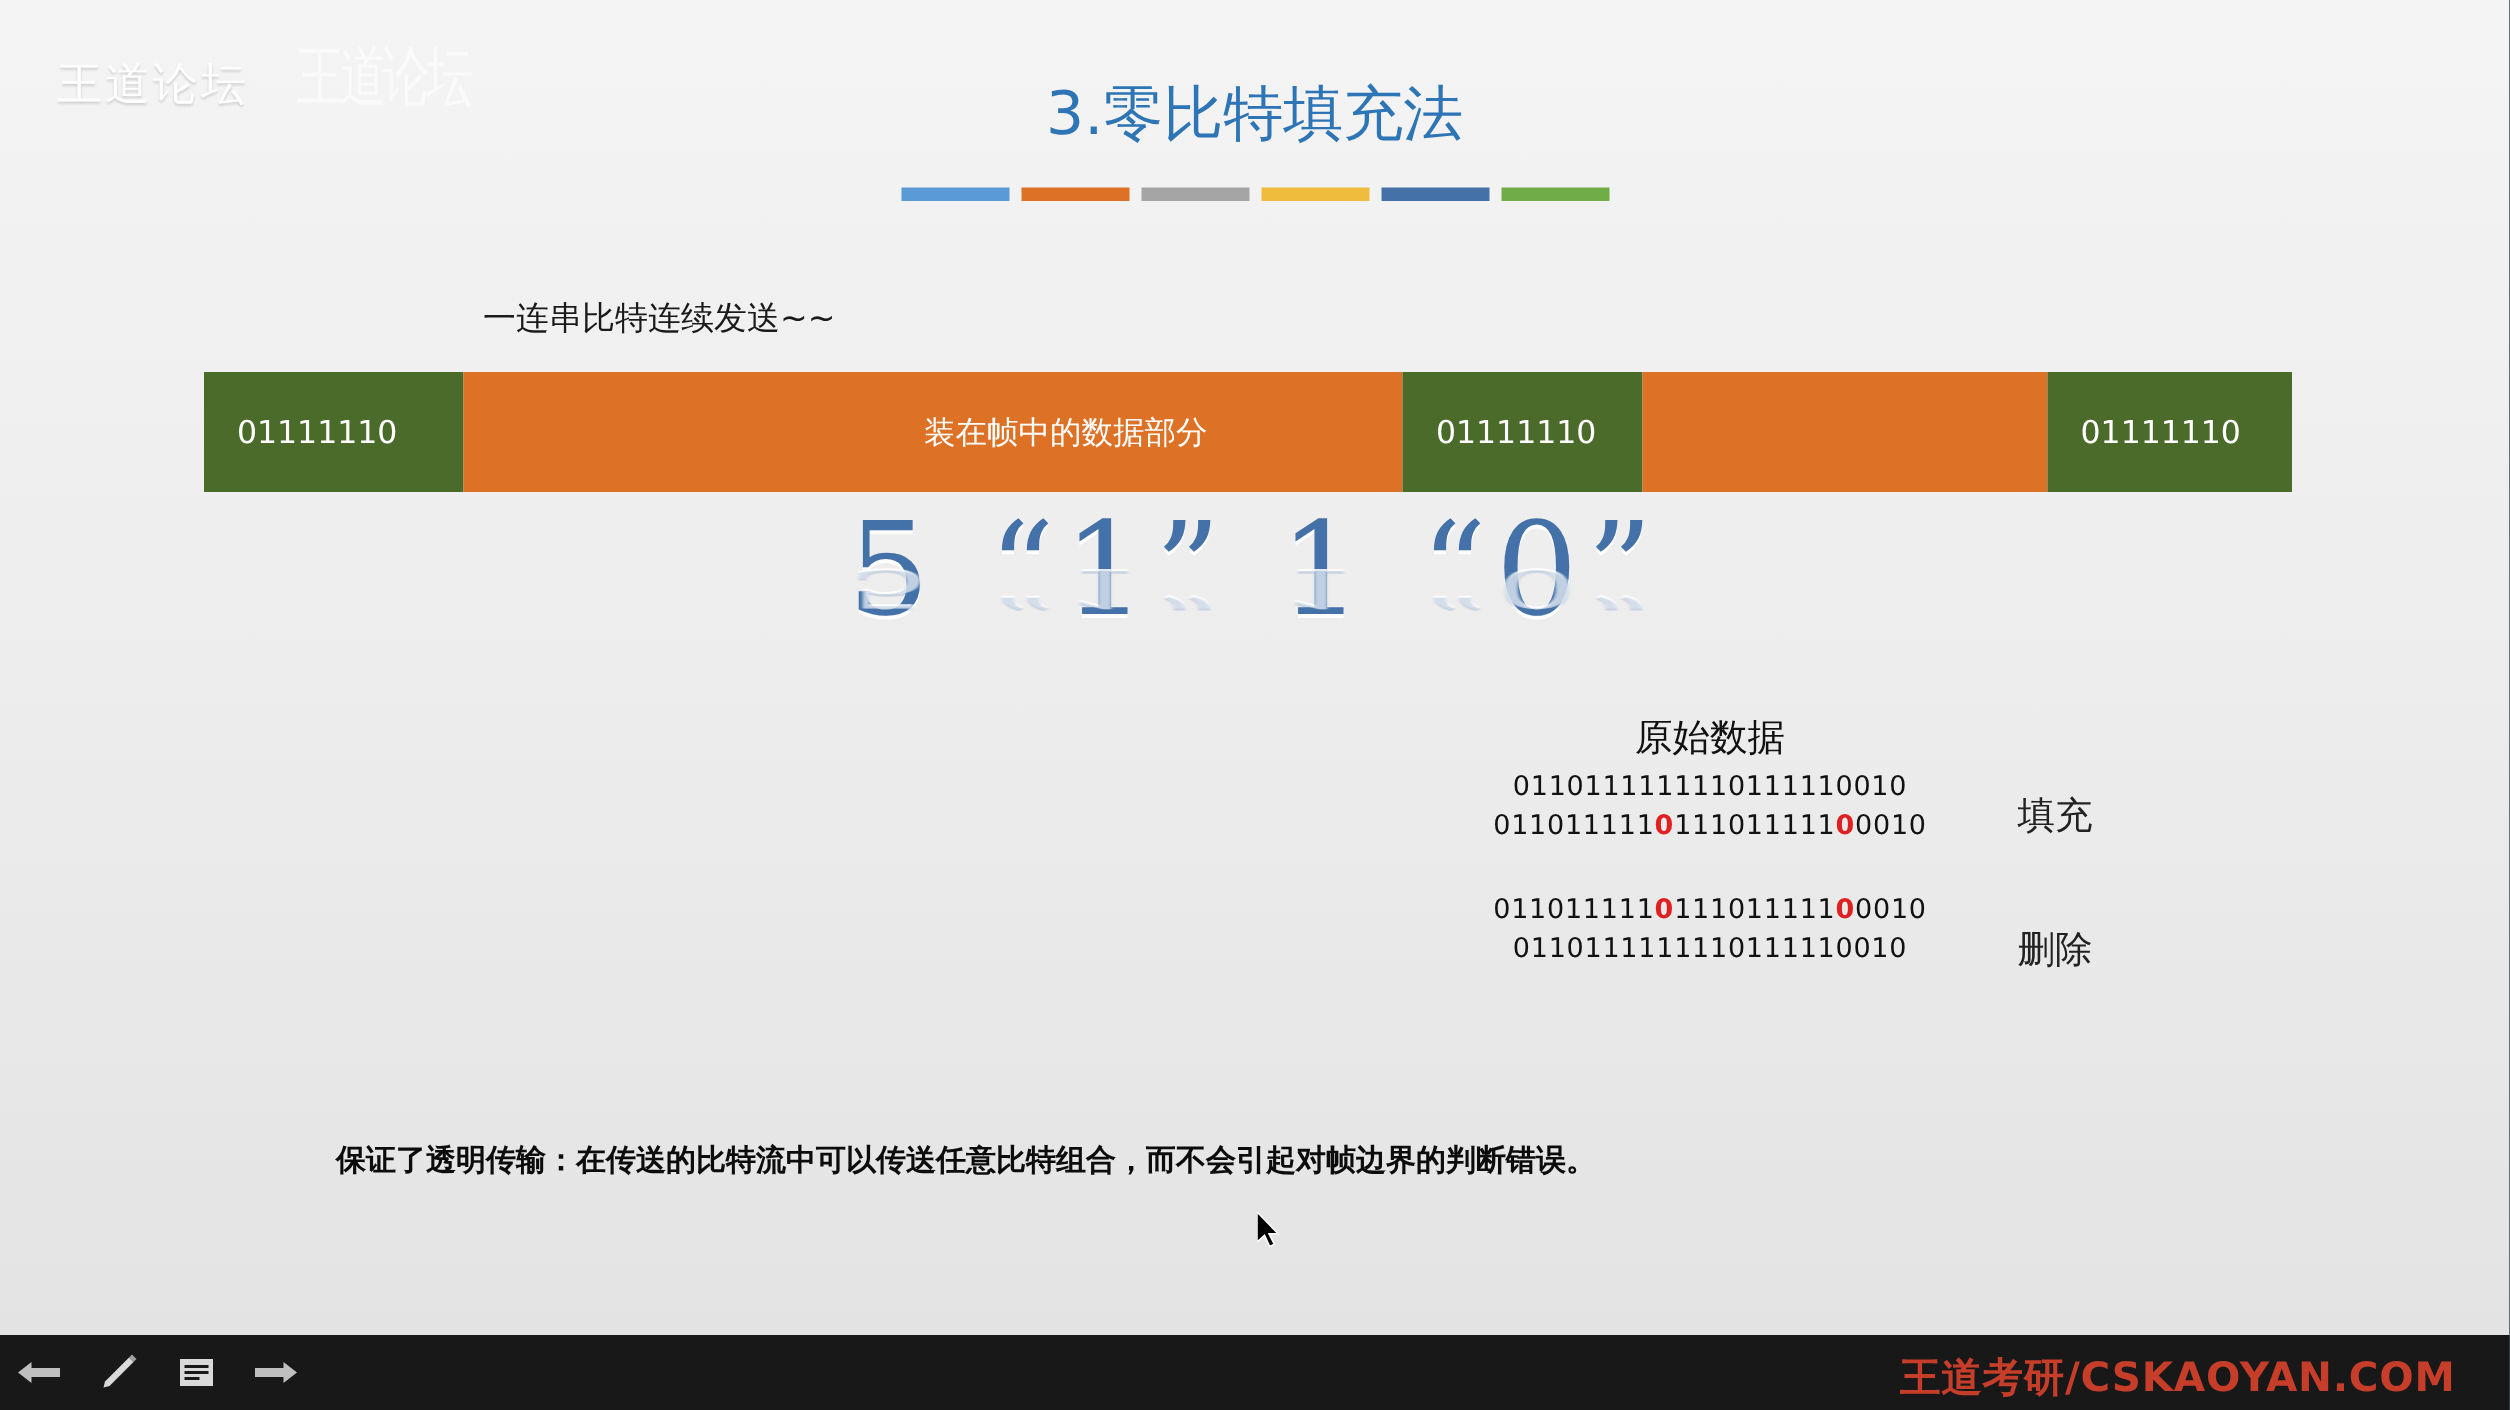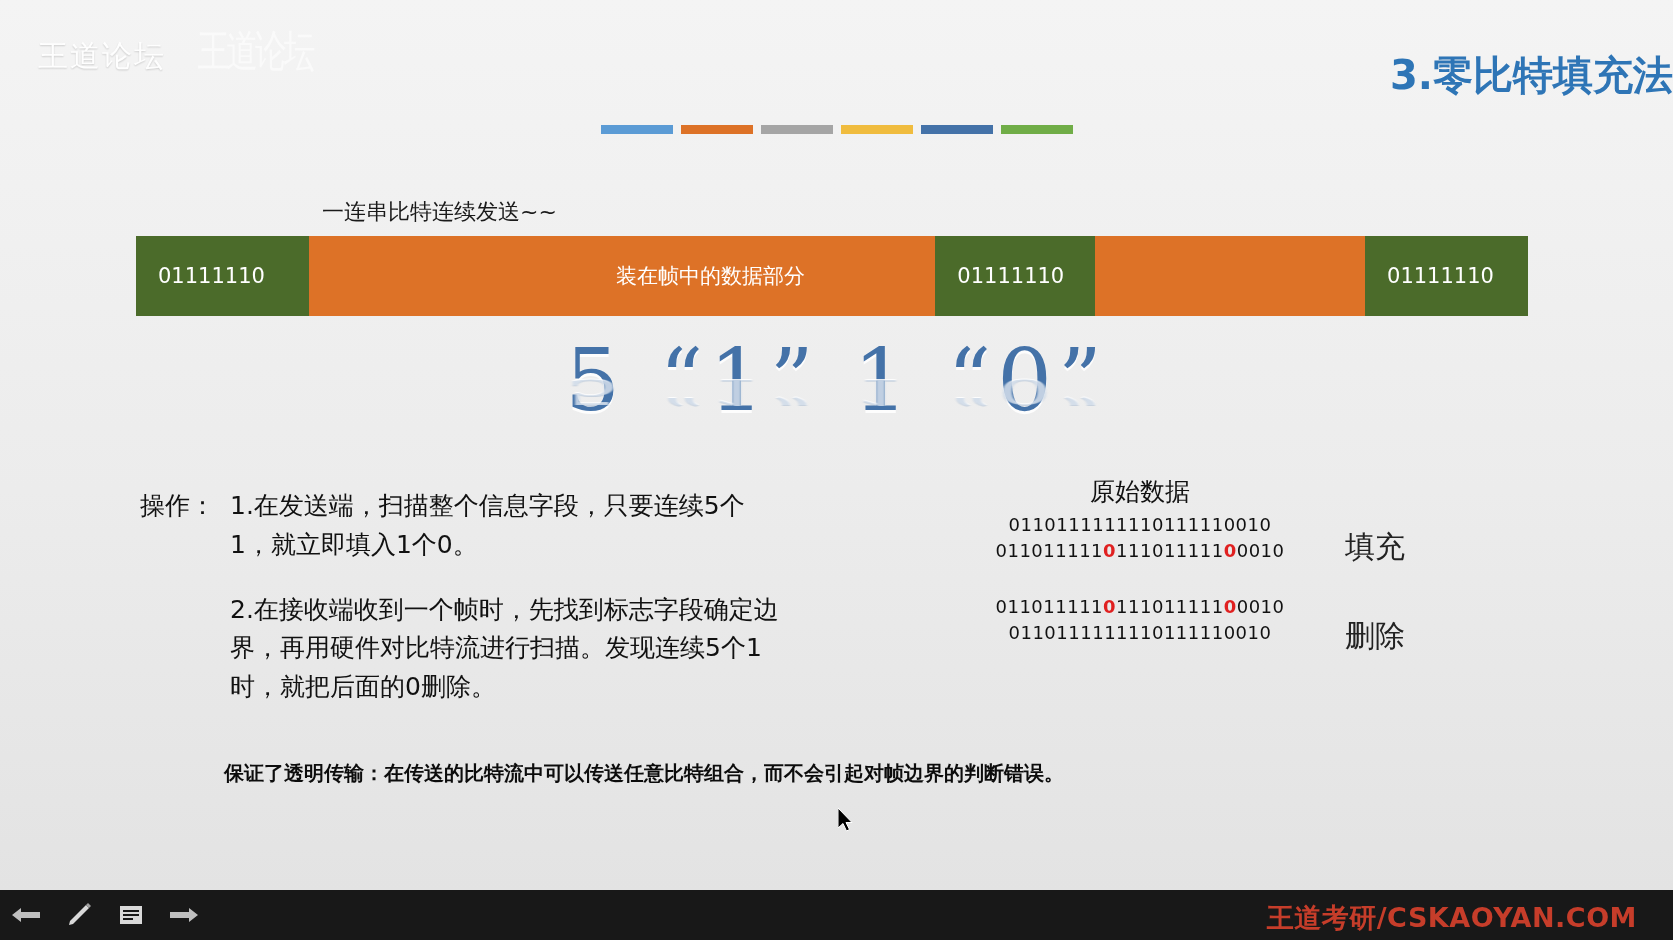--- a/index.html
+++ b/index.html
@@ -51,25 +51,25 @@
     letter-spacing: -4px;
     transform: scaleX(0.72);
     filter: blur(0.4px);
   }
   
   .slide-title {
     position: absolute;
     left: 0;
     top: 48px;
     width: 100%;
-    text-align: right;
+    text-align: center;
     font-size: 40px;
     color: #2e75b6;
     font-family: "DejaVu Sans", sans-serif;
-    font-weight: bold;
+    font-weight: normal;
   }
   .title-underline {
     position: absolute;
     top: 125px;
     left: 50%;
     transform: translateX(-50%);
     display: flex;
     gap: 8px;
   }
   .title-underline span {
@@ -83,21 +83,21 @@
     left: 322px;
     top: 197px;
     font-size: 22px;
     color: #1a1a1a;
     font-family: "DejaVu Sans", sans-serif;
   }
   
   .frame-bar {
     position: absolute;
     left: 136px;
-    top: 236px;
+    top: 248px;
     width: 1392px;
     height: 80px;
     display: flex;
     border-radius: 13px;
   }
   .seg {
     display: flex;
     align-items: center;
     color: #ffffff;
     font-size: 21px;
@@ -187,21 +187,21 @@
   }
   .bits .mark {
     color: #e02020;
     font-weight: bold;
   }
   .gap {
     height: 30px;
   }
   .side-note {
     position: absolute;
-    font-size: 30px;
+    font-size: 25px;
     color: #222;
     font-family: "DejaVu Sans", sans-serif;
   }
   .note-fill { left: 1345px; top: 527px; }
   .note-del  { left: 1345px; top: 616px; }
   
   .conclusion {
     position: absolute;
     left: 224px;
     top: 760px;
@@ -286,25 +286,20 @@
       <div class="seg flag" style="width:144px">01111110</div>
       <div class="seg plain" style="width:284px"></div>
       <div class="seg flag" style="width:148px">01111110</div>
     </div>
 
     <div class="bigline">
       <span>5 “1” 1 “0”</span>
       <div class="reflect">5 “1” 1 “0”</div>
     </div>
 
-    <div class="ops">
-      <div class="ops-label">操作：</div>
-      <div class="ops-p1">1.在发送端，扫描整个信息字段，只要连续5个1，就立即填入1个0。</div>
-      <div class="ops-p2">2.在接收端收到一个帧时，先找到标志字段确定边界，再用硬件对比特流进行扫描。发现连续5个1时，就把后面的0删除。</div>
-    </div>
 
     <div class="data-col">
       <div class="hdr">原始数据</div>
       <div class="bits">0110111111110111110010</div>
       <div class="bits">
         <span>011011111</span><span class="mark">0</span><span>11101111</span><span>1</span><span class="mark">0</span><span>0010</span>
       </div>
       <div class="gap"></div>
       <div class="bits">
         <span>011011111</span><span class="mark">0</span><span>11101111</span><span>1</span><span class="mark">0</span><span>0010</span>

